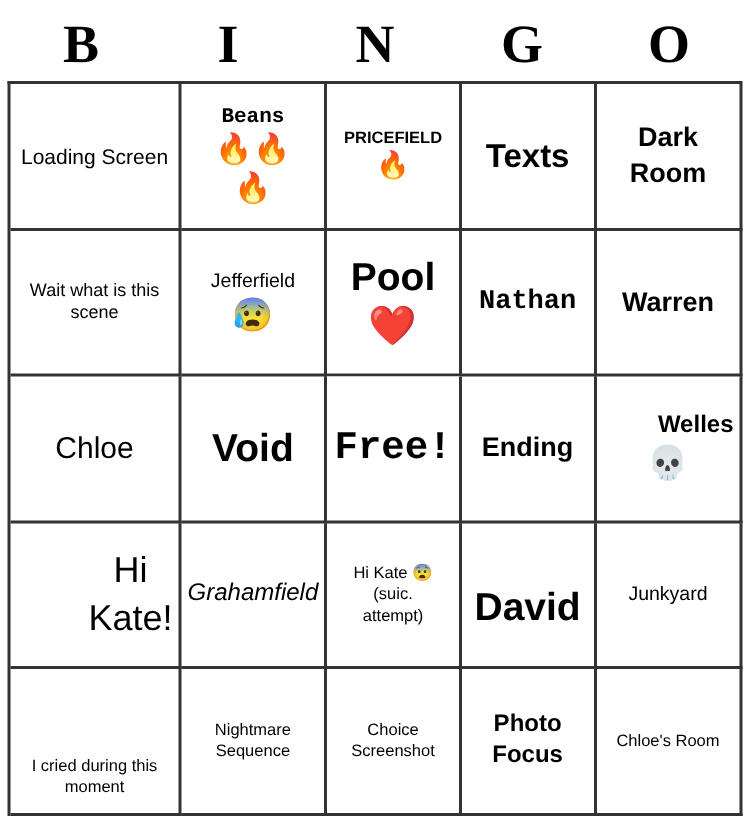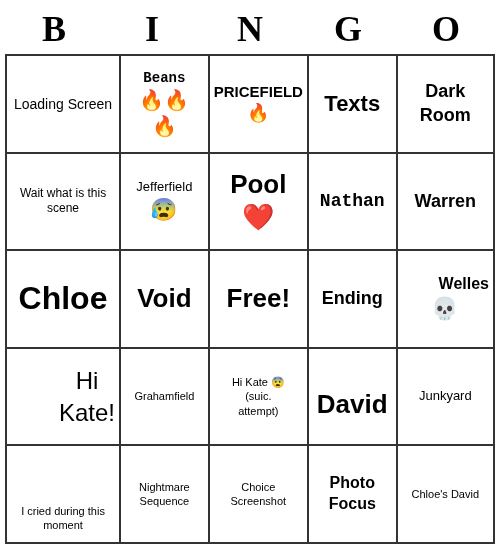--- a/index.html
+++ b/index.html
@@ -48,20 +48,21 @@
       align-items: center;
       justify-content: center;
       padding: 4px;
       text-align: center;
       font-size: 13px;
       line-height: 1.3;
       position: relative;
     }
     .bingo-cell.free {
       background: #fff;
+      font-family: Liberation Mono, monospace;
     }
   </style>
 </head>
 <body>
 
 <div class="bingo-container">
   <div class="bingo-header">
   <div class="letter">B</div>
       <div class="letter">I</div>
       <div class="letter">N</div>
@@ -70,21 +71,21 @@
     </div>
   <div class="bingo-grid">
   <div class="bingo-cell">
         <div style="font-size: 14px;">Loading Screen</div>
       </div>
       <div class="bingo-cell">
         <div style="font-weight: bold; font-size: 14px; font-family: Liberation Mono, monospace;">Beans</div>
         <div style="font-size: 20px; line-height: 1.3;">🔥🔥<br>🔥</div>
       </div>
       <div class="bingo-cell">
-        <div style="font-size: 15px; font-weight: bold;">PRICEFIELD</div>
+        <div style="font-size: 11px; font-weight: bold;">PRICEFIELD</div>
         <div style="font-size: 18px;">🔥</div>
       </div>
       <div class="bingo-cell">
         <div style="font-size: 22px; font-weight: bold;">Texts</div>
       </div>
       <div class="bingo-cell">
         <div style="font-size: 18px; font-weight: bold;">Dark Room</div>
       </div>
       <div class="bingo-cell">
         <div style="font-size: 12px;">Wait what is this scene</div>
@@ -97,40 +98,40 @@
         <div style="font-size: 26px; font-weight: bold;">Pool</div>
         <div style="font-size: 26px;">❤️</div>
       </div>
       <div class="bingo-cell">
         <div style="font-size: 18px; font-weight: bold; font-family: Liberation Mono, monospace;">Nathan</div>
       </div>
       <div class="bingo-cell">
         <div style="font-size: 18px; font-weight: bold;">Warren</div>
       </div>
       <div class="bingo-cell">
-        <div style="font-size: 32px; font-weight: bold;">Chloe</div>
+        <div style="font-size: 20px; font-weight: normal;">Chloe</div>
       </div>
       <div class="bingo-cell">
         <div style="font-size: 26px; font-weight: bold;">Void</div>
       </div>
       <div class="bingo-cell free">
         <div style="font-size: 26px; font-weight: bold;">Free!</div>
       </div>
       <div class="bingo-cell">
         <div style="font-size: 18px; font-weight: bold;">Ending</div>
       </div>
       <div class="bingo-cell">
         <div style="font-size: 16px; font-weight: bold; margin-left: 37px;">Welles</div>
         <div style="font-size: 22px;">💀</div>
       </div>
       <div class="bingo-cell">
         <div style="font-size: 24px; font-weight: normal; margin-left: 48px;">Hi Kate!</div>
       </div>
       <div class="bingo-cell">
-        <div style="font-size: 11px;">Grahamfield</div>
+        <div style="font-size: 16px; font-style: italic;">Grahamfield</div>
       </div>
       <div class="bingo-cell">
         <div style="font-size: 11px;">Hi Kate 😨<br>(suic.<br>attempt)</div>
       </div>
       <div class="bingo-cell">
         <div style="font-size: 26px; font-weight: bold; margin-top: 16px;">David</div>
       </div>
       <div class="bingo-cell">
         <div style="font-size: 13px;">Junkyard</div>
       </div>
@@ -140,16 +141,16 @@
       <div class="bingo-cell">
         <div style="font-size: 11px;">Nightmare Sequence</div>
       </div>
       <div class="bingo-cell">
         <div style="font-size: 11px;">Choice Screenshot</div>
       </div>
       <div class="bingo-cell">
         <div style="font-size: 16px; font-weight: bold;">Photo Focus</div>
       </div>
       <div class="bingo-cell">
-        <div style="font-size: 11px;">Chloe's David</div>
+        <div style="font-size: 11px;">Chloe's Room</div>
       </div>
     </div>
 </div>
 
 </body></html>

